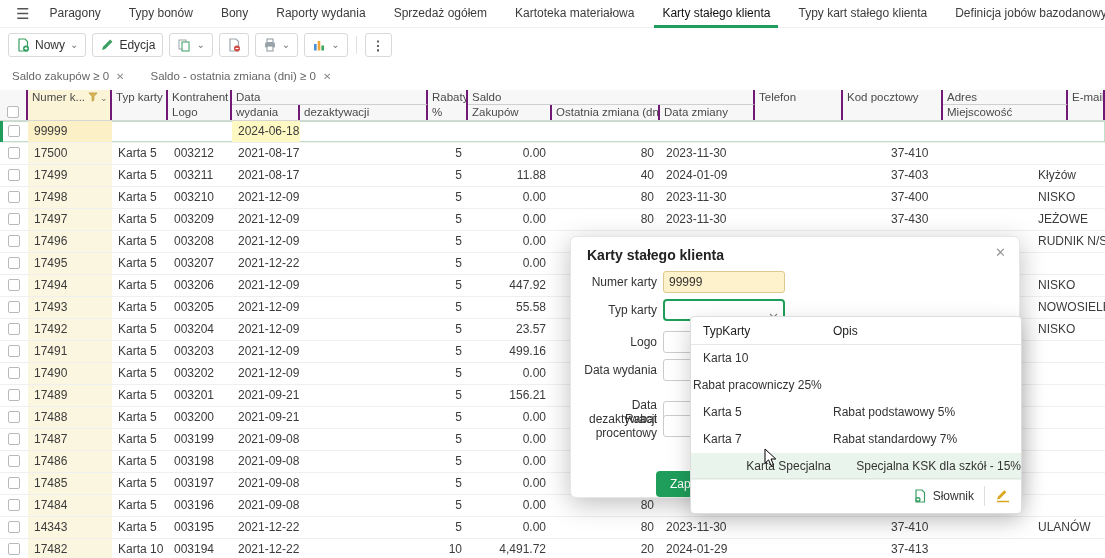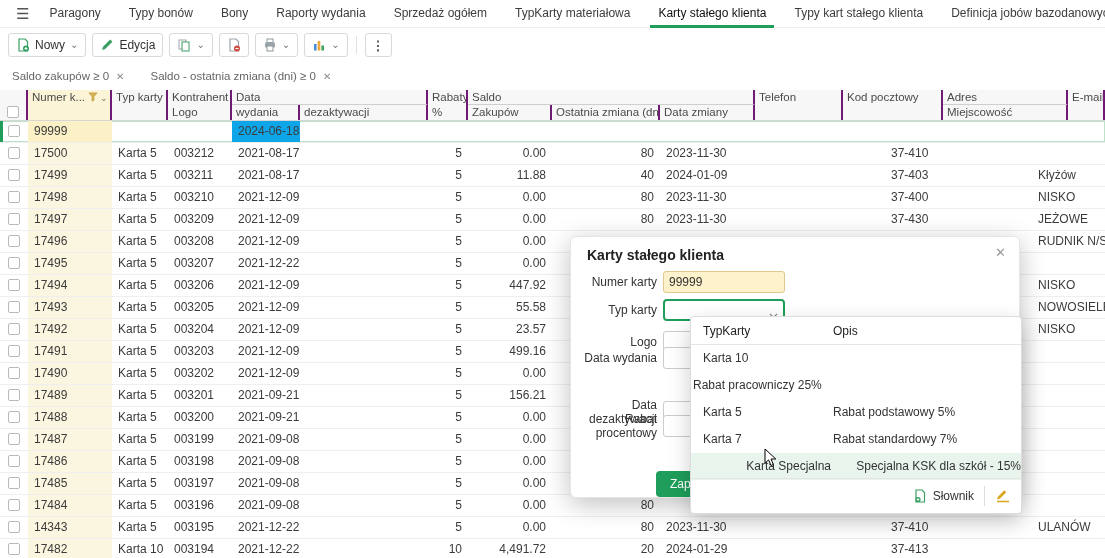--- a/index.html
+++ b/index.html
@@ -43,21 +43,21 @@
 
   .tbody .row { display:flex; height:22px; line-height:21px; border-bottom:1px solid #efefef; position:relative; background:#fff; }
   .cell { padding:0 6px; white-space:nowrap; overflow:hidden; }
   .cell.right { text-align:right; }
   .cell.c-num { background:#fbf6df; }
   .cell.c-kod { padding-left:48px; }
   .cell.c-adr { padding-left:95px; overflow:visible; }
   .row.sel { box-shadow: inset 0 0 0 1px #bfe0c9; }
   .row.sel::before { content:""; position:absolute; left:0; top:0; bottom:0; width:3px; background:#1e9e5a; }
   .row.sel .c-num { background:#fbf0c6; }
-  .cell.edited { background:#0ea5e9; }
+  .cell.edited { background:#fef9c3; }
   .cbx { display:inline-block; width:12px; height:12px; border:1px solid #b9b9b9; border-radius:2px; background:#fff; margin-top:4px; cursor:pointer; }
   .hrow .cbx { margin-top:1px; }
   .funnel { display:inline-block; vertical-align:-1px; margin-left:3px; }
   .sortc { font-size:9px; color:#777; margin-left:2px; }
 
   
   .dialog { position:absolute; left:570px; top:236px; width:450px; height:262px; background:#fff;
     border:1px solid #e6e6e6; border-radius:6px; box-shadow:0 6px 26px rgba(0,0,0,.25); z-index:10; }
   .dlg-title { position:absolute; left:16px; top:10px; font-size:14px; font-weight:bold; color:#222; }
   .dlg-close { position:absolute; right:13px; top:8px; color:#999; font-size:13px; cursor:pointer; }
@@ -104,21 +104,21 @@
       <div class="nav-item">
         <span>Bony</span>
       </div>
       <div class="nav-item">
         <span>Raporty wydania</span>
       </div>
       <div class="nav-item">
         <span>Sprzedaż ogółem</span>
       </div>
       <div class="nav-item">
-        <span>TypKarty materiałowa</span>
+        <span>Kartoteka materiałowa</span>
       </div>
       <div class="nav-item active">
         <span>Karty stałego klienta</span>
       </div>
       <div class="nav-item">
         <span>Typy kart stałego klienta</span>
       </div>
       <div class="nav-item">
         <span>Definicja jobów bazodanowych</span>
       </div>
@@ -574,21 +574,21 @@
     <div class="combo">
       <span class="cchev"><svg width="9" height="6" viewBox="0 0 9 6">
             <path d="M1 1l3.5 3.5L8 1" fill="none" stroke="#888" stroke-width="1.2"></path>
           </svg></span>
     </div>
   </div>
   <div class="frow" style="top:94px;">
     <div class="flabel">Logo</div>
     <div class="fctl"><input style=""></div>
   </div>
-  <div class="frow" style="top:110px;">
+  <div class="frow" style="top:122px;">
     <div class="flabel">Data wydania</div>
     <div class="fctl"><input style=""></div>
   </div>
   <div class="frow" style="top:164px;">
     <div class="flabel">Data dezaktywacji</div>
     <div class="fctl"><input style=""></div>
   </div>
   <div class="frow" style="top:178px;">
     <div class="flabel">Rabat procentowy</div>
     <div class="fctl"><input style=""></div>

